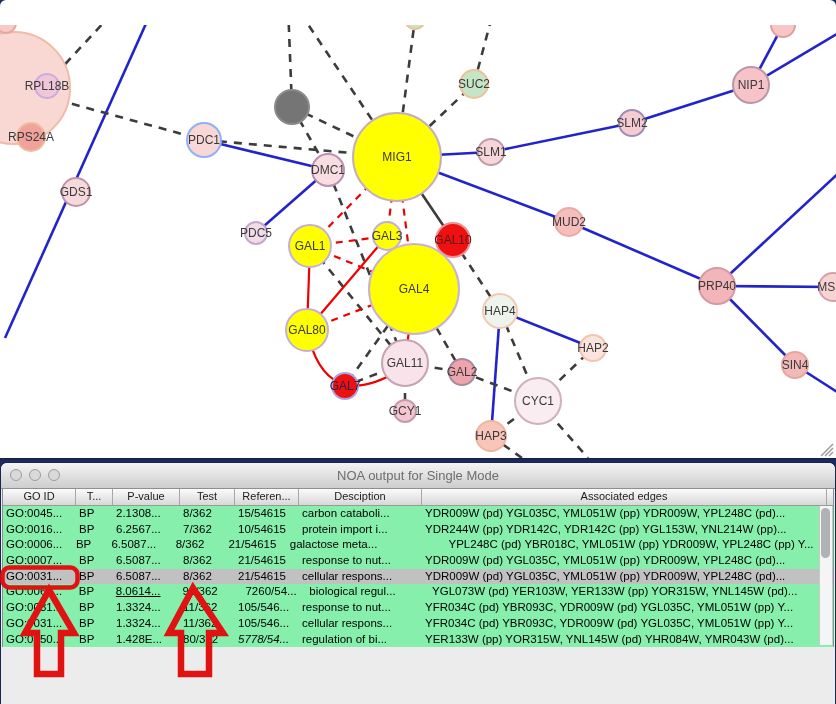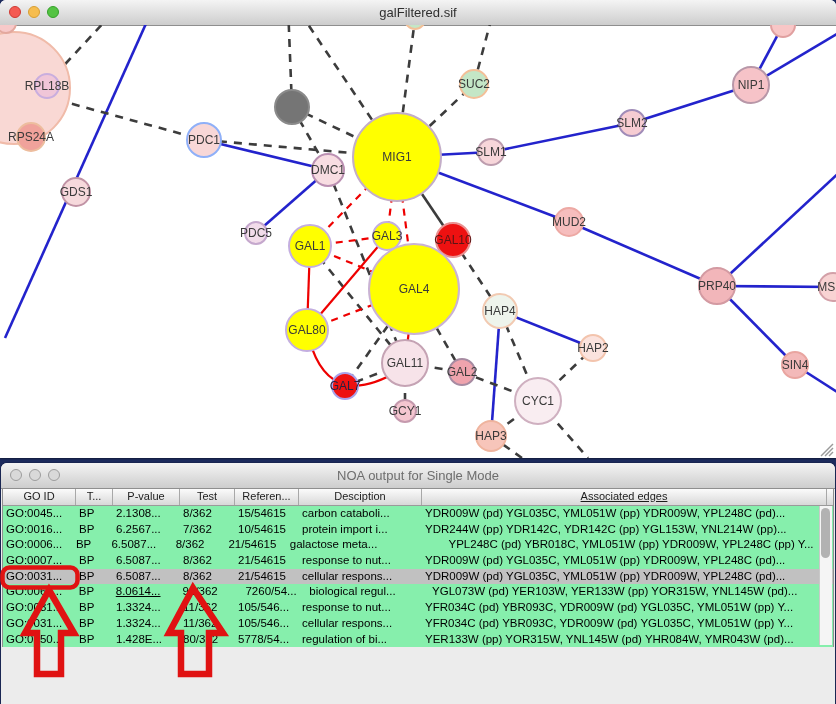--- a/index.html
+++ b/index.html
@@ -46,28 +46,20 @@
     background:#f5f5f5;border-left:1px solid #c9c9c9;}
   .vthumb{position:absolute;left:1px;top:2px;width:9px;height:50px;
     background:#b2b2b2;border-radius:5px;}
   
   #annot{position:absolute;left:0;top:0;pointer-events:none;z-index:50;}
 </style>
 </head>
 <body>
 
 <div class="net-window">
-  <div class="titlebar">
-    <div class="lights">
-      <div class="light red"></div>
-      <div class="light yellow"></div>
-      <div class="light green"></div>
-    </div>
-    <div class="title">galFiltered.sif</div>
-  </div>
   <svg id="netsvg" class="canvas-svg" width="836" height="433" viewBox="0 0 836 433">
       <line x1="204" y1="115" x2="328" y2="145" stroke="#2323cc" stroke-width="2.6"></line>
       <line x1="328" y1="145" x2="256" y2="208" stroke="#2323cc" stroke-width="2.6"></line>
       <line x1="153" y1="-17" x2="5" y2="313" stroke="#2323cc" stroke-width="2.6"></line>
       <line x1="397" y1="132" x2="491" y2="127" stroke="#2323cc" stroke-width="2.6"></line>
       <line x1="491" y1="127" x2="632" y2="98" stroke="#2323cc" stroke-width="2.6"></line>
       <line x1="632" y1="98" x2="751" y2="60" stroke="#2323cc" stroke-width="2.6"></line>
       <line x1="751" y1="60" x2="783" y2="0" stroke="#2323cc" stroke-width="2.6"></line>
       <line x1="751" y1="60" x2="842" y2="6" stroke="#2323cc" stroke-width="2.6"></line>
       <line x1="397" y1="132" x2="569" y2="197" stroke="#2323cc" stroke-width="2.6"></line>
@@ -262,21 +254,21 @@
     <div class="title">NOA output for Single Mode</div>
   </div>
   <div class="noa-table">
     <div class="thead" id="thead">
         <div class="th" style="width: 73px;">GO ID</div>
         <div class="th" style="width: 37px;">T...</div>
         <div class="th" style="width: 67px;">P-value</div>
         <div class="th" style="width: 55px;">Test</div>
         <div class="th" style="width: 64px;">Referen...</div>
         <div class="th" style="width: 123px;">Desciption</div>
-        <div class="th" style="width: 405px; text-decoration: underline;">Associated edges</div>
+        <div class="th" style="width: 405px;">Associated edges</div>
       </div>
     <div class="tbody" id="tbody">
         <div class="tr">
           <div class="td" style="width: 73px;">GO:0045...</div>
           <div class="td" style="width: 37px;">BP</div>
           <div class="td" style="width: 67px;">2.1308...</div>
           <div class="td" style="width: 55px;">8/362</div>
           <div class="td" style="width: 64px;">15/54615</div>
           <div class="td" style="width: 123px;">carbon cataboli...</div>
           <div class="td" style="width: 405px;">YDR009W (pd) YGL035C, YML051W (pp) YDR009W, YPL248C (pd)...</div>
@@ -342,21 +334,21 @@
           <div class="td" style="width: 55px;">11/362</div>
           <div class="td" style="width: 64px;">105/546...</div>
           <div class="td" style="width: 123px;">cellular respons...</div>
           <div class="td" style="width: 405px;">YFR034C (pd) YBR093C, YDR009W (pd) YGL035C, YML051W (pp) Y...</div>
         </div>
         <div class="tr">
           <div class="td" style="width: 73px;">GO:0050...</div>
           <div class="td" style="width: 37px;">BP</div>
           <div class="td" style="width: 67px;">1.428E...</div>
           <div class="td" style="width: 55px;">80/362</div>
-          <div class="td" style="width: 64px;">5778/54...</div>
+          <div class="td" style="width: 64px; font-style: italic;">5778/54...</div>
           <div class="td" style="width: 123px;">regulation of bi...</div>
           <div class="td" style="width: 405px;">YER133W (pp) YOR315W, YNL145W (pd) YHR084W, YMR043W (pd)...</div>
         </div>
       </div>
     <div class="vscroll">
       <div class="vthumb"></div>
     </div>
   </div>
 
 </div>

